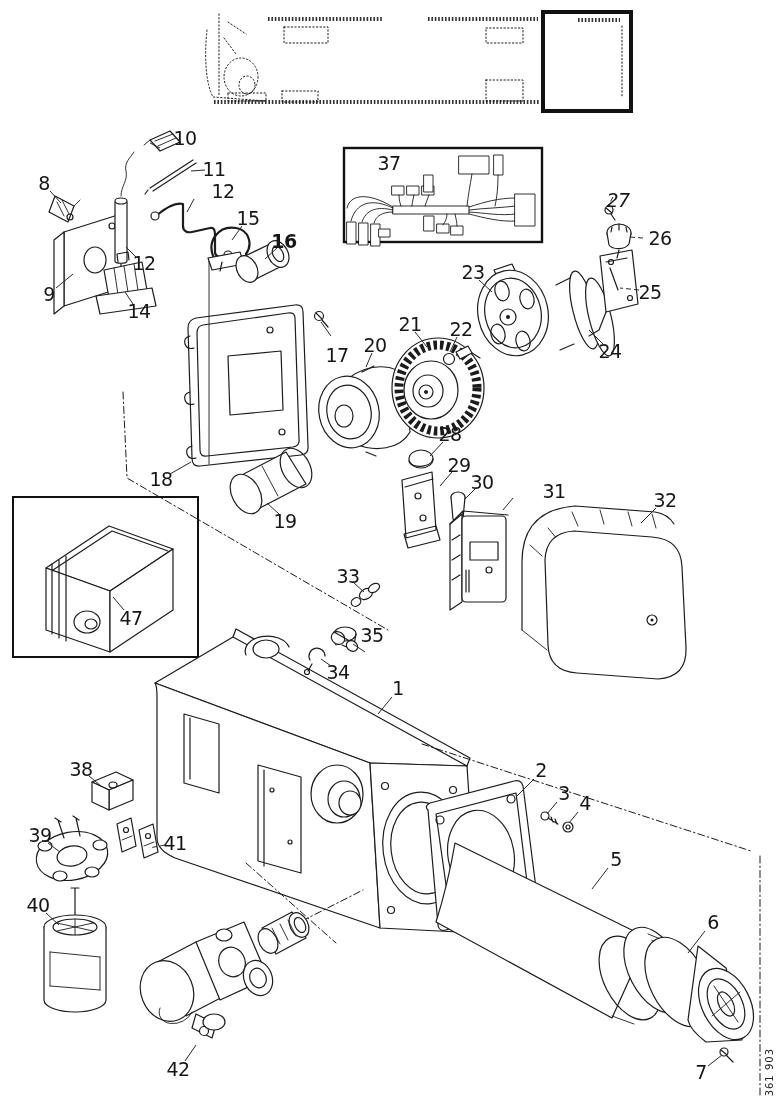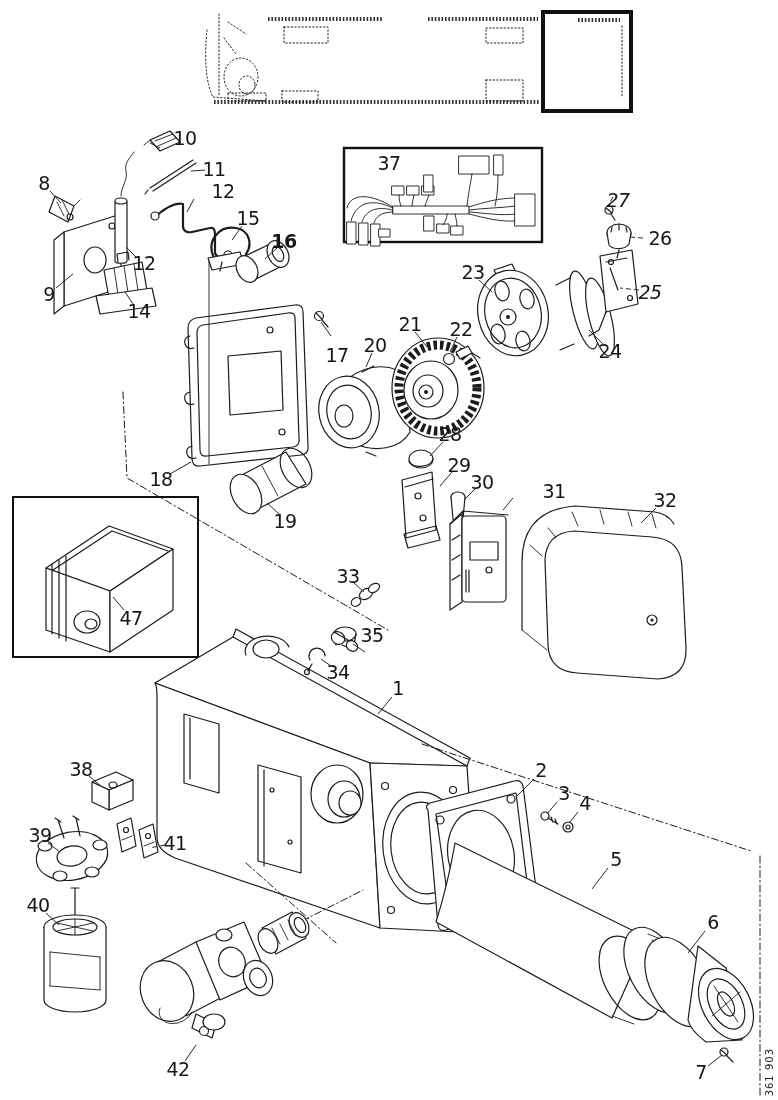--- a/index.html
+++ b/index.html
@@ -451,21 +451,21 @@
       <span class="callout" style="left: 248px; top: 218px;">15</span>
       <span class="callout" style="left: 284px; top: 241px; font-weight: bold;">16</span>
       <span class="callout" style="left: 337px; top: 343px; margin-top: 12px;">17</span>
       <span class="callout" style="left: 161px; top: 479px;">18</span>
       <span class="callout" style="left: 285px; top: 521px;">19</span>
       <span class="callout" style="left: 375px; top: 345px;">20</span>
       <span class="callout" style="left: 410px; top: 324px;">21</span>
       <span class="callout" style="left: 461px; top: 329px; text-align: right;">22</span>
       <span class="callout" style="left: 473px; top: 272px;">23</span>
       <span class="callout" style="left: 610px; top: 351px;">24</span>
-      <span class="callout" style="left: 650px; top: 292px; font-style: italic;">25</span>
+      <span class="callout" style="left: 650px; top: 292px;">25</span>
       <span class="callout" style="left: 652px; top: 238px; margin-left: 8px;">26</span>
       <span class="callout" style="left: 618px; top: 200px; font-style: italic;">27</span>
       <span class="callout" style="left: 450px; top: 434px;">28</span>
       <span class="callout" style="left: 459px; top: 465px;">29</span>
       <span class="callout" style="left: 482px; top: 482px;">30</span>
       <span class="callout" style="left: 520px; top: 491px; margin-left: 34px;">31</span>
       <span class="callout" style="left: 665px; top: 500px;">32</span>
       <span class="callout" style="left: 348px; top: 576px;">33</span>
       <span class="callout" style="left: 338px; top: 672px;">34</span>
       <span class="callout" style="left: 372px; top: 635px;">35</span>

